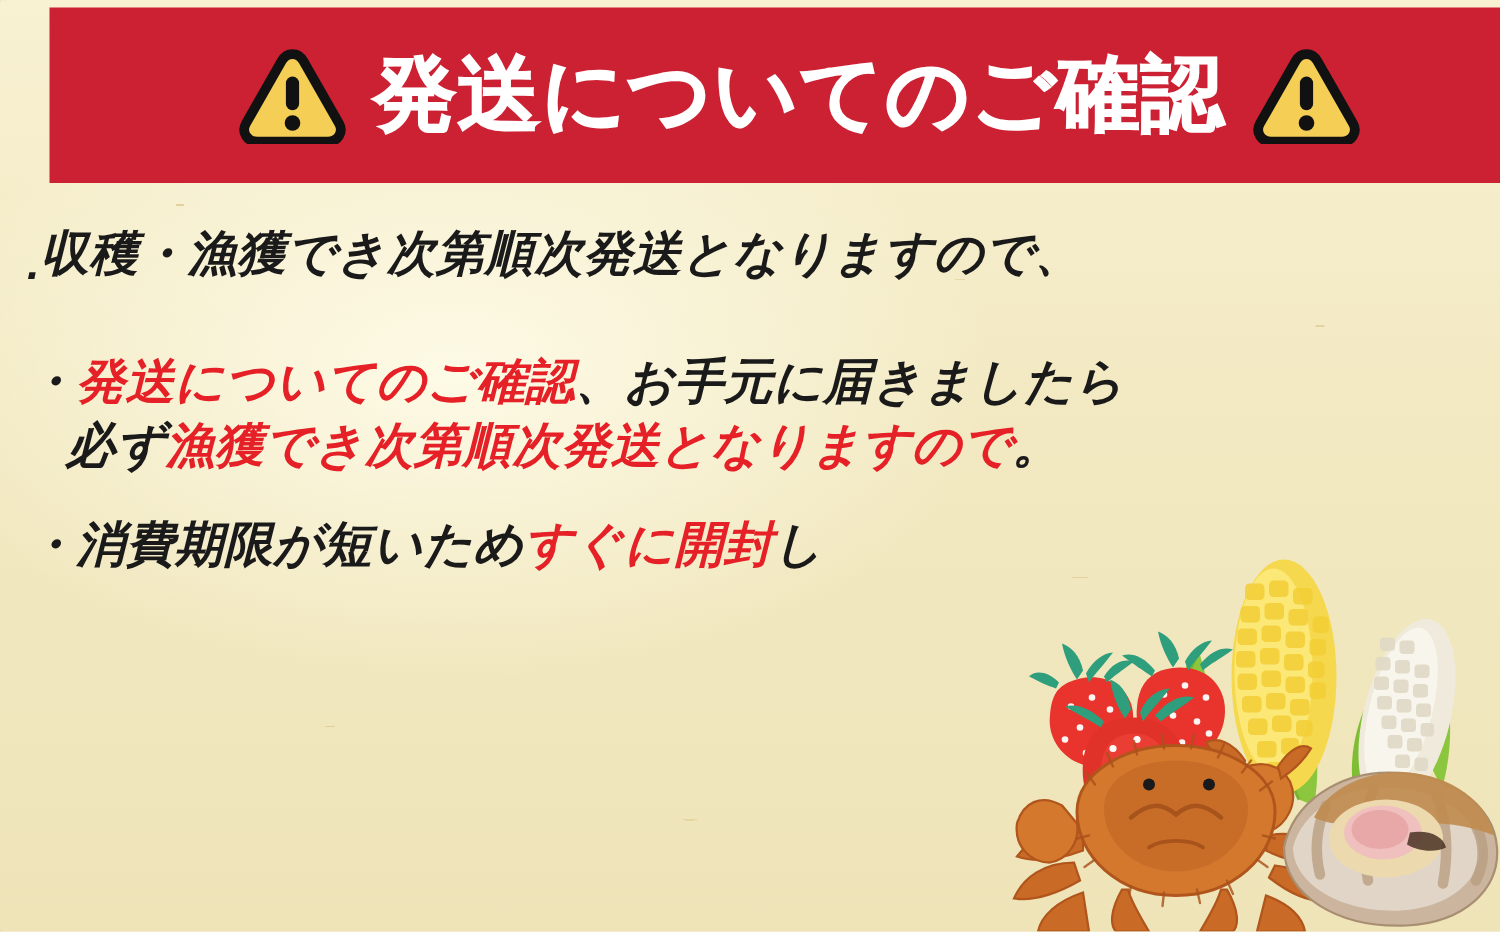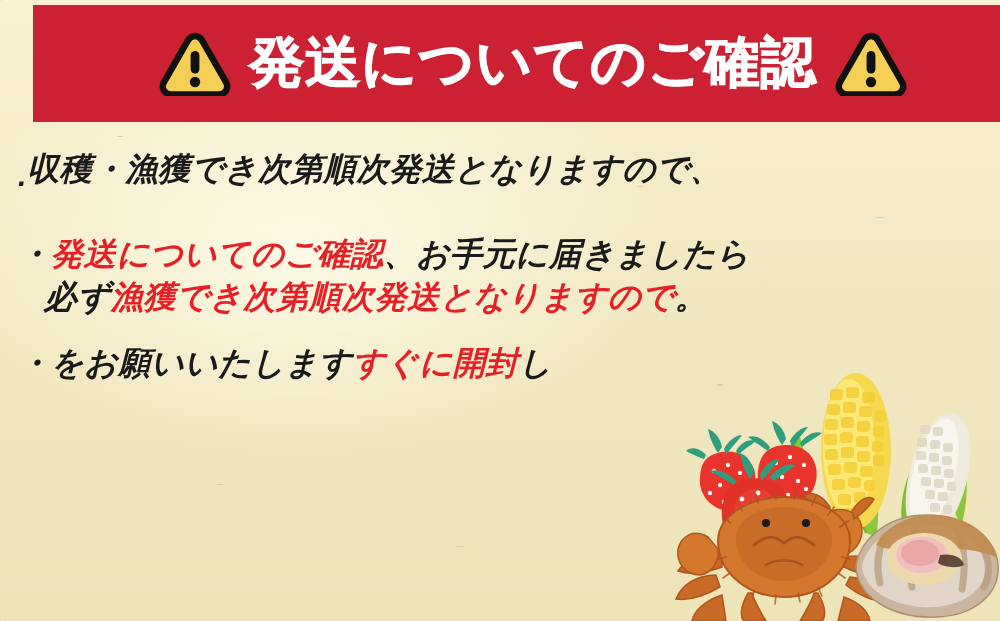--- a/index.html
+++ b/index.html
@@ -155,21 +155,21 @@
       </div>
       <div class="notice-line indent">
         <span class="blk">必ず</span><span class="red">漁獲でき次第順次発送となりますので</span><span class="blk">。</span>
       </div>
     </div>
 
     <div class="gap-sm"></div>
 
     <div class="notice-item">
       <div class="notice-line">
-        <span class="bullet">・</span><span class="blk">をお願いいたします</span><span class="red">すぐに開封</span><span class="blk">し</span>
+        <span class="bullet">・</span><span class="blk">消費期限が短いため</span><span class="red">すぐに開封</span><span class="blk">し</span>
       </div>
     </div>
 
     <div class="gap-sm"></div>
 
 
   </div>
 
   <svg id="food-illustration" viewBox="0 0 330 262">
 

